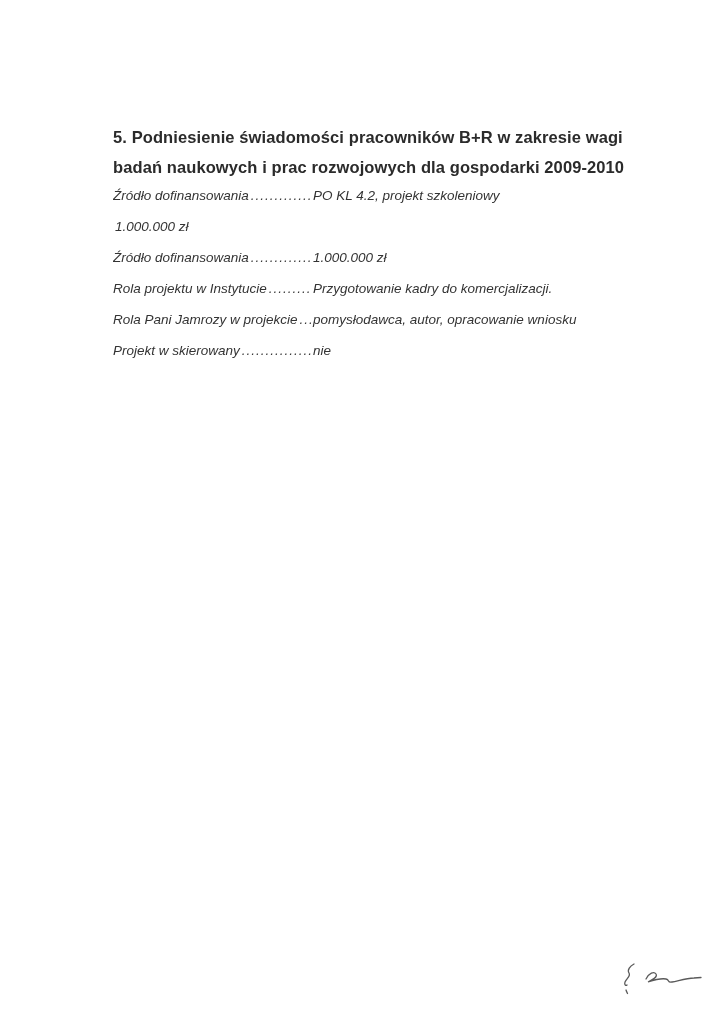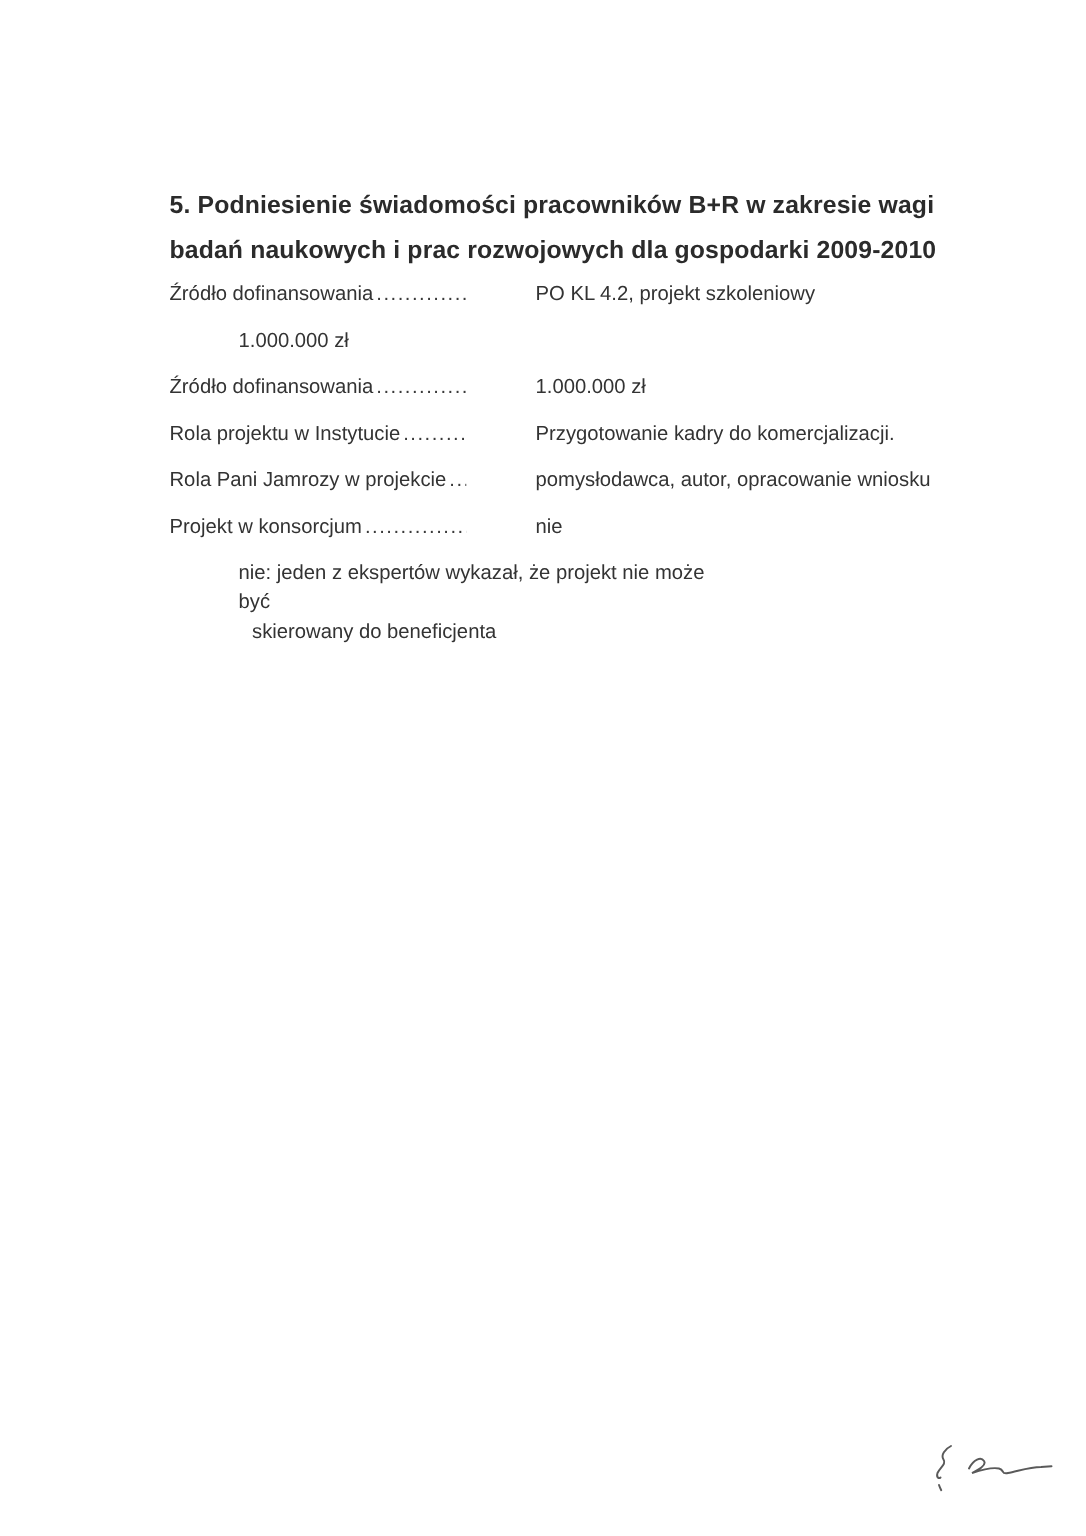--- a/index.html
+++ b/index.html
@@ -27,20 +27,21 @@
     color: #2b2b2b;
     letter-spacing: 0.1px;
   }
   .fields {
     position: absolute;
     left: 113px;
     top: 186px;
     width: 530px;
     display: flex;
     flex-direction: column;
+    font-style: italic;
   }
   .field-row {
     display: flex;
     align-items: flex-start;
     font-size: 13.5px;
     line-height: 19px;
     margin-bottom: 12px;
     color: #333333;
   }
   .label-cell {
@@ -60,21 +61,20 @@
     padding-left: 2px;
     padding-right: 4px;
     color: #3a3a3a;
   }
   .dots::after {
     content: "..................................................................................";
   }
   .value-cell {
     padding-left: 2px;
     max-width: 322px;
-    margin-left: 44px;
   }
   .value-line2 {
     display: block;
     padding-left: 9px;
     line-height: 22px;
   }
   .signature {
     position: absolute;
     left: 612px;
     top: 952px;
@@ -122,31 +122,27 @@
     <div class="field-row">
       <span class="label-cell">
         <span class="field-label">Rola Pani Jamrozy w projekcie</span>
         <span class="dots"></span>
       </span>
       <span class="value-cell">pomysłodawca, autor, opracowanie wniosku</span>
     </div>
 
     <div class="field-row">
       <span class="label-cell">
-        <span class="field-label">Projekt w konsorcjum</span>
+        <span class="field-label">Projekt w skierowany</span>
         <span class="dots"></span>
       </span>
       <span class="value-cell">nie</span>
     </div>
 
     <div class="field-row">
-      <span class="value-cell">
-        <span>nie: jeden z ekspertów wykazał, że projekt nie może być</span>
-        <span class="value-line2">skierowany do beneficjenta</span>
-      </span>
     </div>
 
   </div>
 
   <svg class="signature" viewBox="0 0 100 56" aria-hidden="true">
     <g fill="none" stroke="#5a5a5a" stroke-width="1.3" stroke-linecap="round">
       <path d="M 22,12 C 18,14 15,18 17,21 C 19,24 15,26 13,30 C 12,33 14,34 15,33"></path>
       <path d="M 14,38 C 14.5,39.5 15,40.5 15.5,41.5"></path>
       <path d="M 34,27 C 37,21 42,19 44,22 C 46,25 40,28 36,30 C 42,28 49,26 54,27 C 58,28 55,31 60,30 C 66,29 74,26 82,26 L 89,25.5"></path>
     </g>

